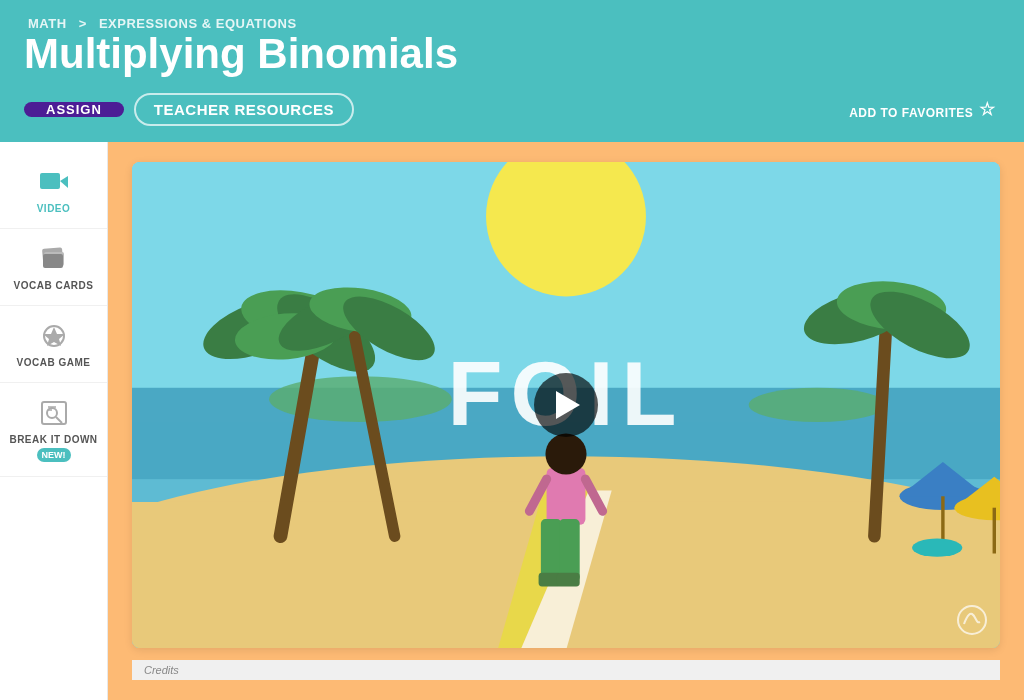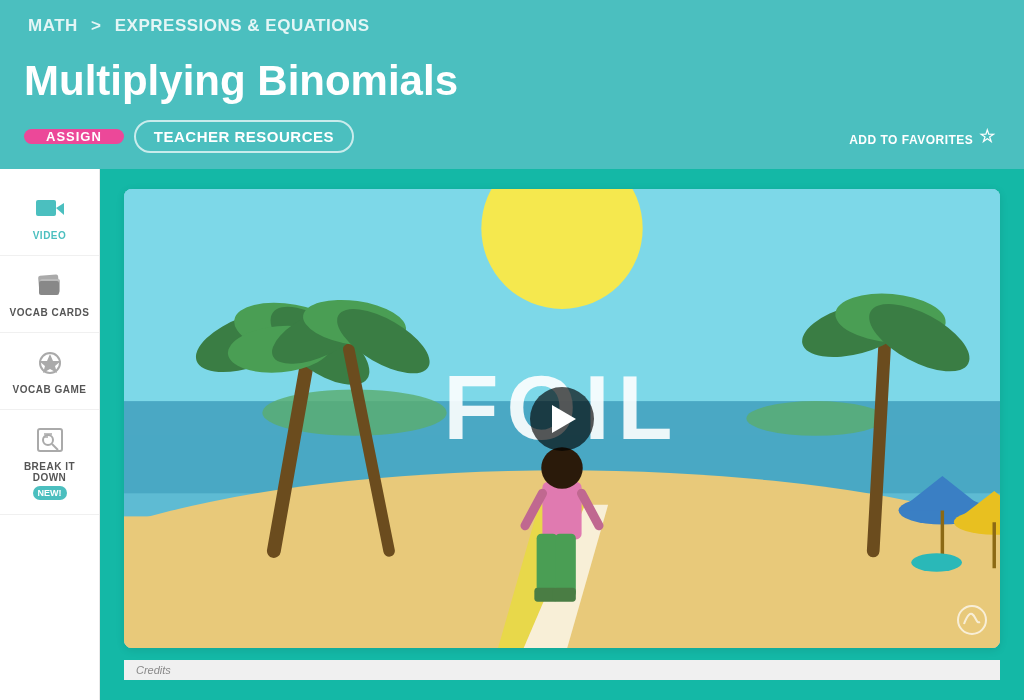--- a/index.html
+++ b/index.html
@@ -13,45 +13,45 @@
       flex-direction: column;
     }
 
     
     .header-banner {
       background: #4bbfbf;
       padding: 16px 24px 0 24px;
       position: relative;
     }
     .breadcrumb {
-      font-size: 17px;
+      font-size: 13px;
       color: rgba(255,255,255,0.85);
       letter-spacing: 0.5px;
-      margin-bottom: 22px;
+      margin-bottom: 0;
       font-weight: 600;
       text-transform: uppercase;
     }
     .breadcrumb span {
       margin: 0 4px;
     }
     .page-title {
       font-size: 42px;
       font-weight: 900;
       color: #fff;
       margin-bottom: 16px;
       line-height: 1.1;
     }
     .header-actions {
       display: flex;
       align-items: center;
       gap: 10px;
       padding-bottom: 16px;
     }
     .btn-assign {
-      background: #ec4899;
+      background: #4c1d95;
       color: #fff;
       border: none;
       border-radius: 20px;
       padding: 0 22px;
       font-size: 13px;
       font-weight: 800;
       letter-spacing: 1px;
       cursor: pointer;
       text-transform: uppercase;
     }
@@ -88,21 +88,21 @@
     
     .main-layout {
       display: flex;
       flex: 1;
       background: #fff;
       overflow: hidden;
     }
 
     
     .sidebar {
-      width: 100px;
+      width: 108px;
       background: #fff;
       border-right: 1px solid #e8e8e8;
       display: flex;
       flex-direction: column;
       align-items: center;
       padding: 10px 0;
       gap: 0;
     }
     .sidebar-item {
       display: flex;
@@ -149,21 +149,21 @@
 
     
     .sidebar-svg {
       width: 32px;
       height: 28px;
     }
 
     
     .content-area {
       flex: 1;
-      background: #14b8a6;
+      background: #fdba74;
       display: flex;
       flex-direction: column;
       padding: 20px 24px;
     }
 
     
     .video-container {
       background: #fff;
       border-radius: 8px;
       overflow: hidden;

